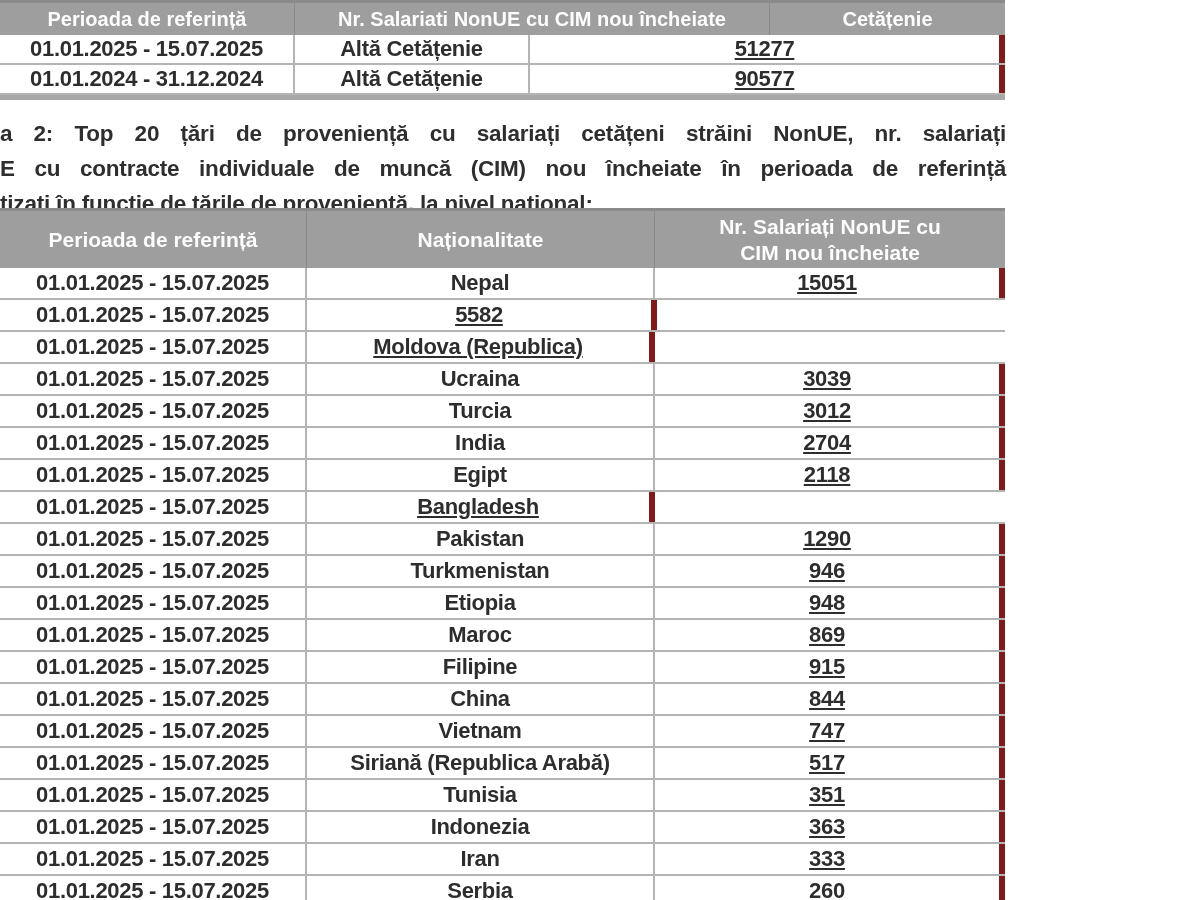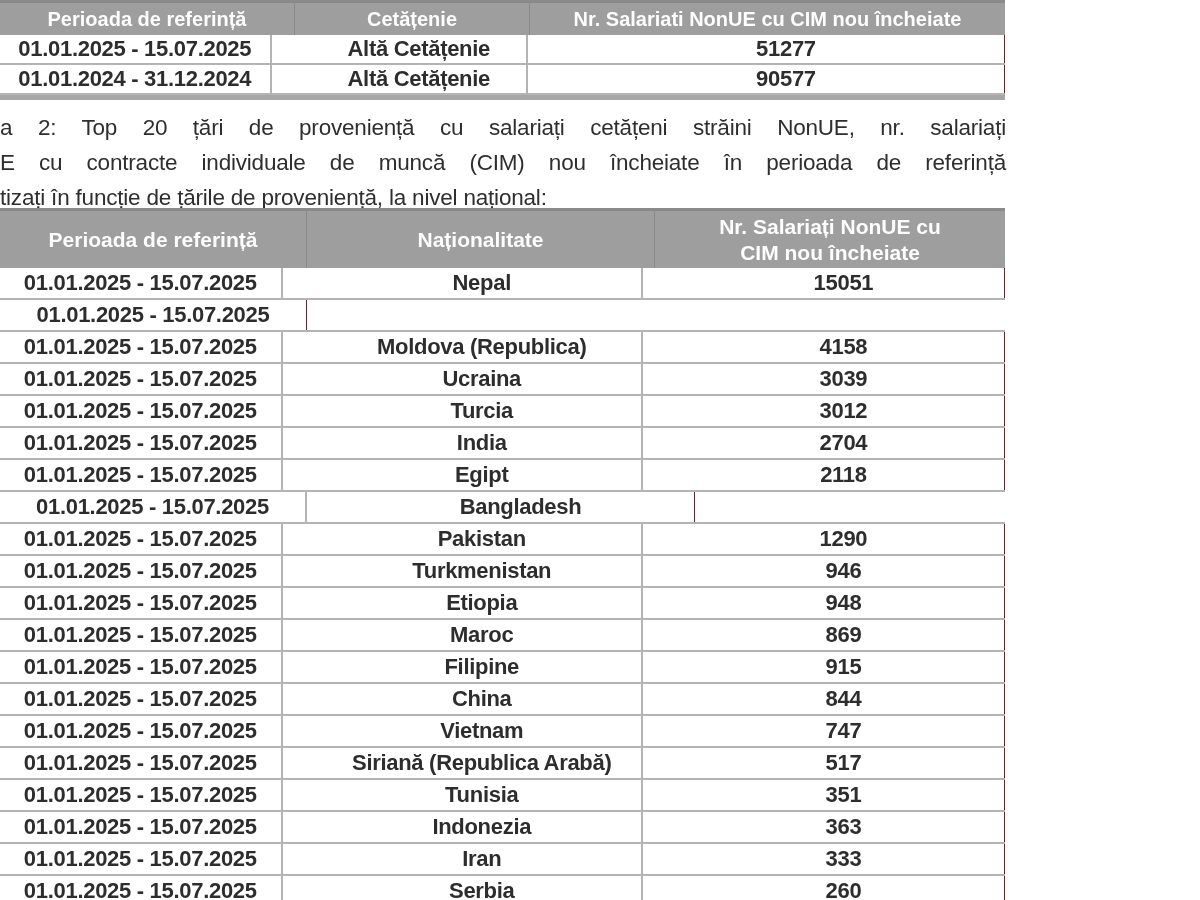--- a/index.html
+++ b/index.html
@@ -34,51 +34,50 @@
     text-align: center;
     box-sizing: border-box;
     border-right: 1px solid rgba(120,120,120,0.55);
   }
   .thead .cell:last-child { border-right: none; }
   .trow {
     display: flex;
     box-sizing: border-box;
     border-bottom: 2px solid var(--grid-line, #b3b3b3);
     background: #ffffff;
-    gap: 40px;
   }
   .trow .cell {
     display: flex; align-items: center; justify-content: center;
     box-sizing: border-box;
     border-right: 2px solid var(--grid-line, #b3b3b3);
     font-weight: 600;
     letter-spacing: -0.3px;
     white-space: nowrap;
   }
-  .trow .cell:last-child { border-right: 1px solid #7f1d1d; }
+  .trow .cell:last-child { border-right: 6px solid #7f1d1d; text-decoration: underline; }
 
   
   .t1 { top: 0; width: 1005px; border-bottom: 5px solid var(--table-bottom-edge, #a6a6a6); }
   .t1 .thead { height: 35px; font-size: 20px; }
   .t1 .trow  { height: 30px; font-size: 22px; }
   .t1 .c1 { width: 295px; }
   .t1 .c2 { width: 235px; }
   .t1 .c3 { width: 475px; }
 
   
   .caption {
     position: absolute;
     top: 100px; left: 0;
     width: 1006px; height: 106px;
     font-size: 22.5px;
     line-height: 35px;
-    font-weight: normal;
+    font-weight: bold;
     color: var(--paragraph-text, #303030);
     letter-spacing: -0.2px;
-    padding-top: 10px;
+    padding-top: 16px;
   }
   .caption .cline { white-space: nowrap; }
   .caption .just {
     white-space: normal;
     text-align: justify;
     text-align-last: justify;
   }
 
   
   .t2 { top: 208px; width: 1005px; }
@@ -91,22 +90,22 @@
   .t2 .c3 { width: 350px; }
 </style>
 </head>
 <body>
 
 <div class="doc">
 
   <div class="tbl t1">
     <div class="thead">
       <div class="cell c1">Perioada de referință</div>
+      <div class="cell c3">Nr. Salariati NonUE cu CIM nou încheiate</div>
       <div class="cell c2">Cetățenie</div>
-      <div class="cell c3">Nr. Salariati NonUE cu CIM nou încheiate</div>
     </div>
     <div>
 
         <div class="trow">
           <div class="cell c1">01.01.2025 - 15.07.2025</div>
           <div class="cell c2">Altă Cetățenie</div>
           <div class="cell c3">51277</div>
         </div>
 
         <div class="trow">
@@ -132,26 +131,26 @@
     <div>
 
         <div class="trow">
           <div class="cell c1">01.01.2025 - 15.07.2025</div>
           <div class="cell c2">Nepal</div>
           <div class="cell c3">15051</div>
         </div>
 
         <div class="trow">
           <div class="cell c1">01.01.2025 - 15.07.2025</div>
+          <div class="cell c3">5582</div>
         </div>
 
         <div class="trow">
           <div class="cell c1">01.01.2025 - 15.07.2025</div>
           <div class="cell c2">Moldova (Republica)</div>
-          <div class="cell c3">4158</div>
         </div>
 
         <div class="trow">
           <div class="cell c1">01.01.2025 - 15.07.2025</div>
           <div class="cell c2">Ucraina</div>
           <div class="cell c3">3039</div>
         </div>
 
         <div class="trow">
           <div class="cell c1">01.01.2025 - 15.07.2025</div>

